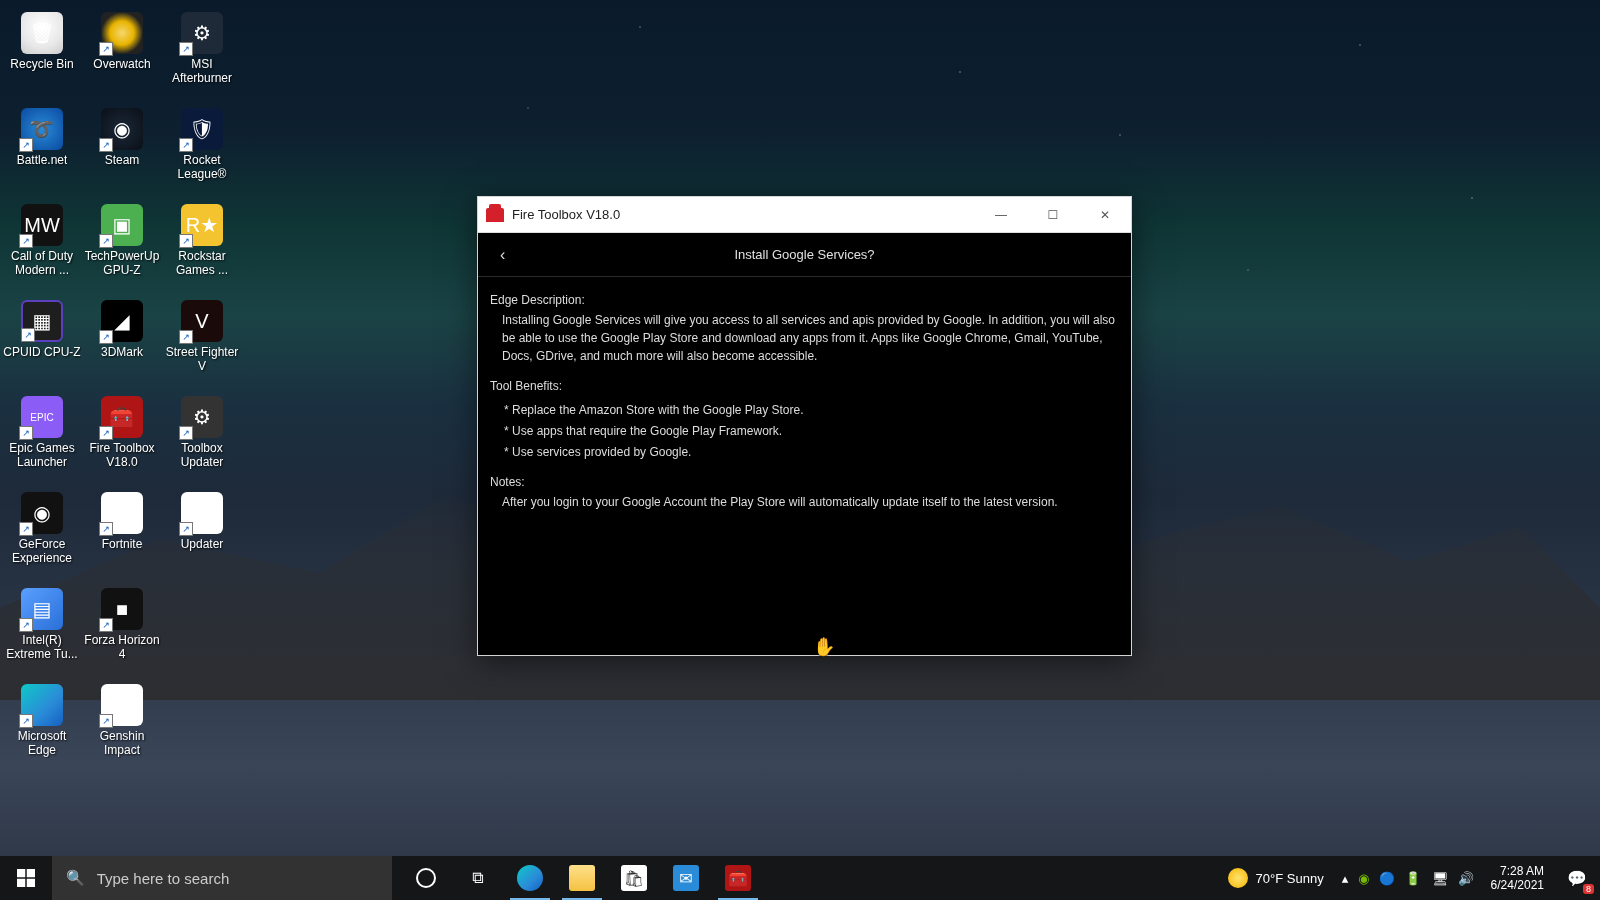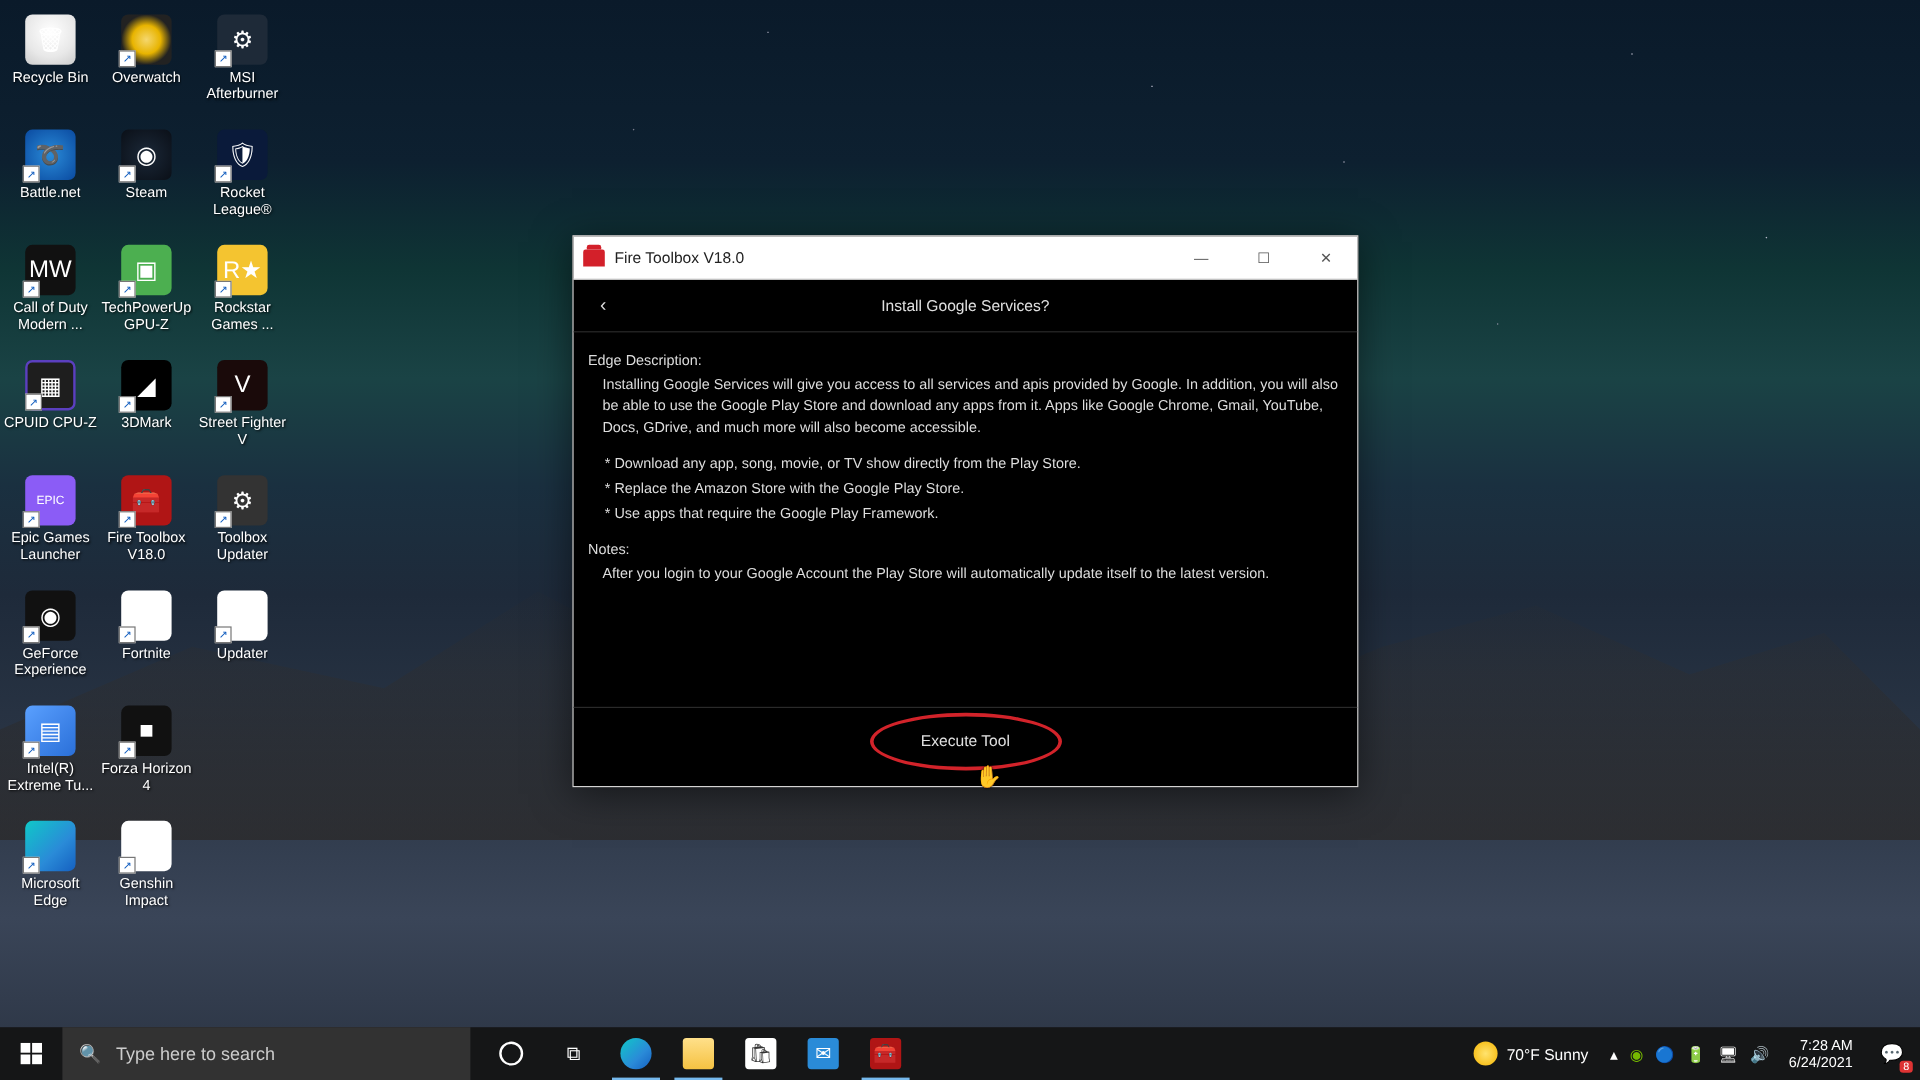--- a/index.html
+++ b/index.html
@@ -236,34 +236,31 @@
   <div class="hdrbar">
     <div class="backbtn">‹</div>
     <div class="hdrtitle">Install Google Services?</div>
   </div>
   <div class="body">
     <div class="sect">
       <div class="sectlabel">Edge Description:</div>
       <div class="desc">Installing Google Services will give you access to all services and apis provided by Google. In addition, you will also be able to use the Google Play Store and download any apps from it. Apps like Google Chrome, Gmail, YouTube, Docs, GDrive, and much more will also become accessible.</div>
     </div>
     <div class="sect">
+      <div class="sectlabel">Tool Benefits:</div>
       <div class="benlist" id="benlist">
-          <div>* Download any app, song, movie, or TV show directly from the Play Store.</div>
           <div>* Replace the Amazon Store with the Google Play Store.</div>
           <div>* Use apps that require the Google Play Framework.</div>
+          <div>* Use services provided by Google.</div>
         </div>
     </div>
     <div class="sect">
       <div class="sectlabel">Notes:</div>
       <div class="desc">After you login to your Google Account the Play Store will automatically update itself to the latest version.</div>
     </div>
-  </div>
-  <div class="footer">
-    <div class="ring"></div>
-    <div class="execbtn">Execute Tool</div>
   </div>
 </div>
 
 <div class="cursor">✋</div>
 
 <div class="taskbar">
   <div class="startbtn">
     <svg viewBox="0 0 24 24">
         <rect x="0" y="0" width="11" height="11"></rect>
         <rect x="13" y="0" width="11" height="11"></rect>

